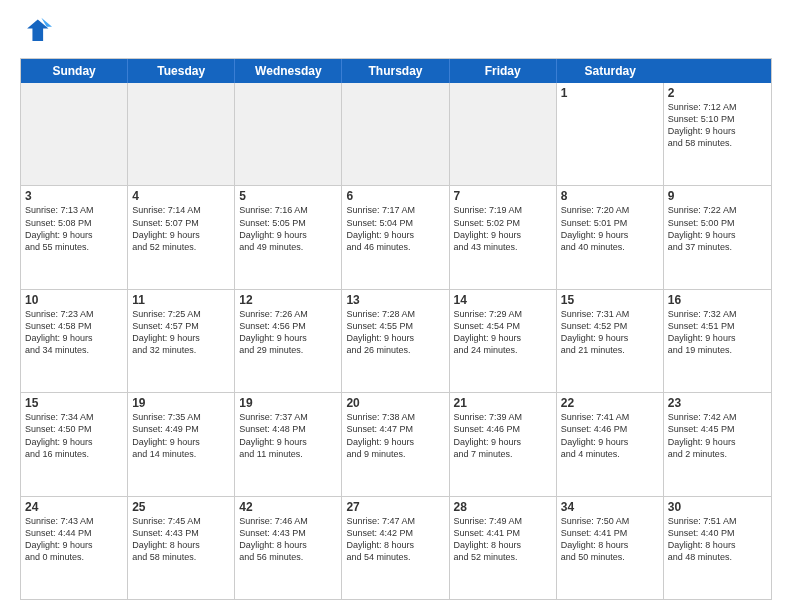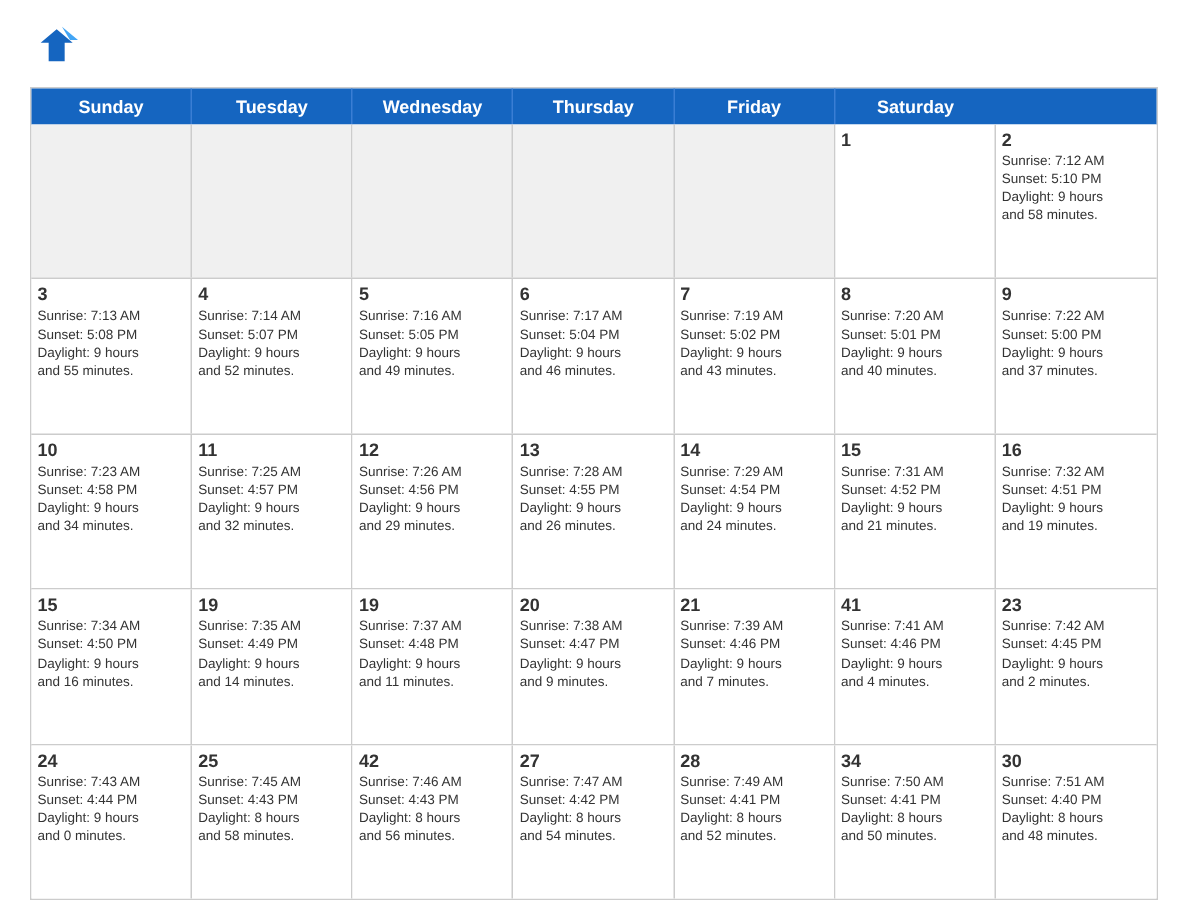--- a/index.html
+++ b/index.html
@@ -244,21 +244,21 @@
           </div>
           <div class="cal-cell">
             <span class="day-num">20</span>
             <div class="day-info">Sunrise: 7:38 AM<br>Sunset: 4:47 PM<br>Daylight: 9 hours<br>and 9 minutes.</div>
           </div>
           <div class="cal-cell">
             <span class="day-num">21</span>
             <div class="day-info">Sunrise: 7:39 AM<br>Sunset: 4:46 PM<br>Daylight: 9 hours<br>and 7 minutes.</div>
           </div>
           <div class="cal-cell">
-            <span class="day-num">41</span>
+            <span class="day-num">22</span>
             <div class="day-info">Sunrise: 7:41 AM<br>Sunset: 4:46 PM<br>Daylight: 9 hours<br>and 4 minutes.</div>
           </div>
           <div class="cal-cell">
             <span class="day-num">23</span>
             <div class="day-info">Sunrise: 7:42 AM<br>Sunset: 4:45 PM<br>Daylight: 9 hours<br>and 2 minutes.</div>
           </div>
         </div>
         <div class="cal-row">
           <div class="cal-cell">
             <span class="day-num">24</span>

